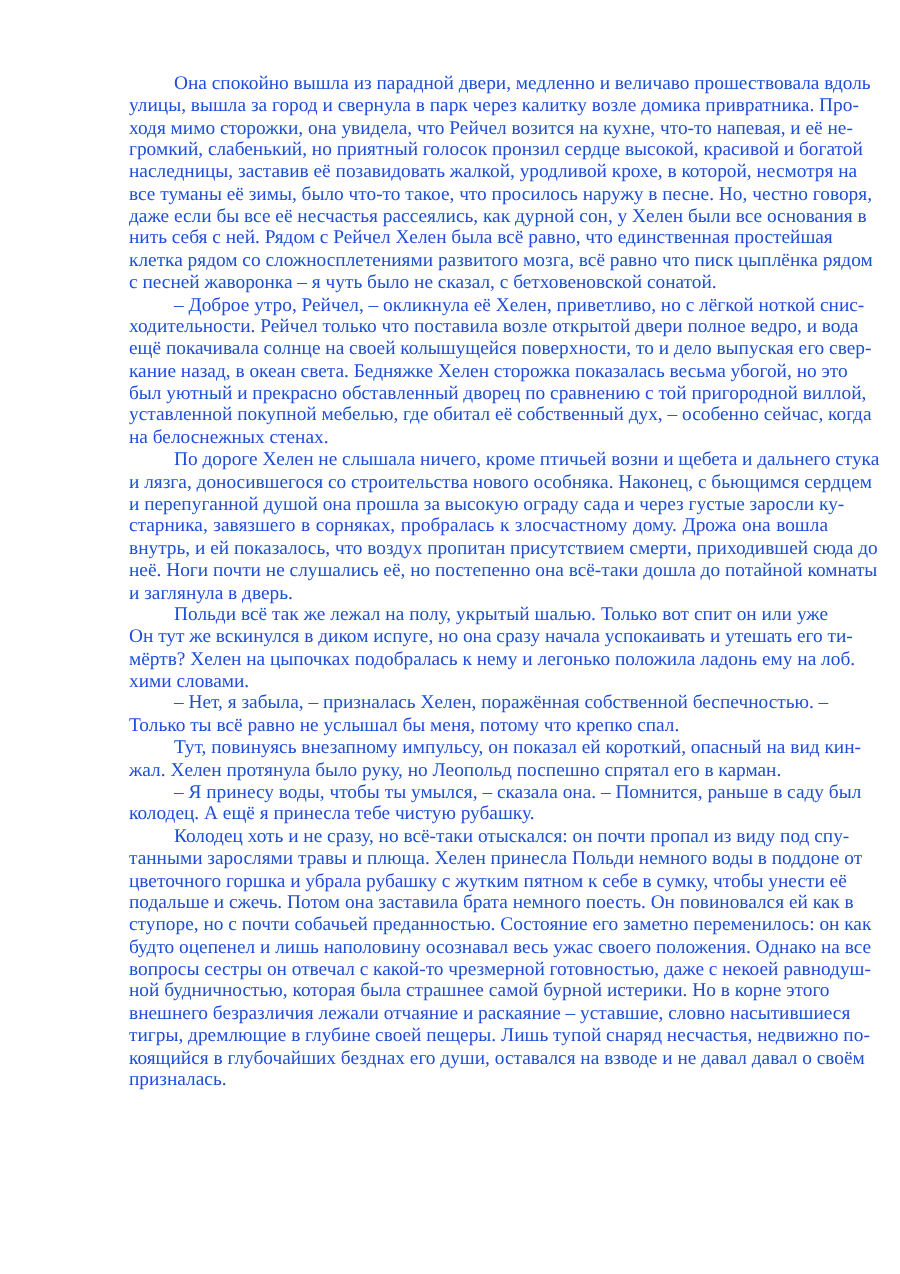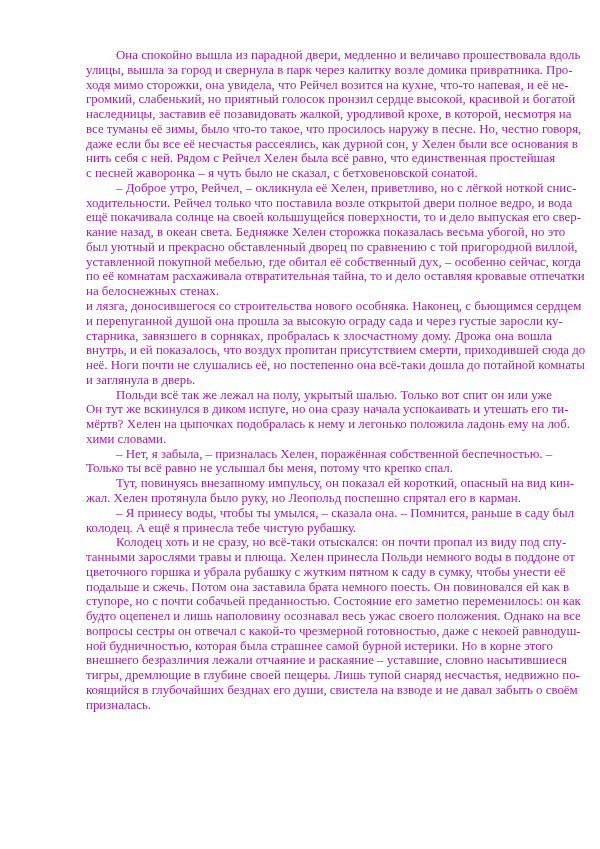--- a/index.html
+++ b/index.html
@@ -1,52 +1,53 @@
 <!DOCTYPE html>
 <html><head>
 <meta charset="utf-8">
 <style>
   html, body { margin: 0; padding: 0; background: #ffffff; }
   body { width: 600px; height: 849px; position: relative; overflow: hidden; }
   .page {
     position: absolute; left: 86px; top: 48px; width: 466px;
     font-family: "Liberation Serif", serif; font-size: 12.9px; line-height: 14.78px;
-    color: #a21caf;
+    color: #1d4ed8;
   }
   .line { display: block; white-space: nowrap; text-align: justify; text-align-last: justify; height: 14.78px; }
   .line.last { text-align-last: left; }
   .line.indent { padding-left: 30px; }
 </style>
 </head>
 <body>
 
 <div class="page">
   <div id="paras">
       <div>
         <span class="line indent">Она спокойно вышла из парадной двери, медленно и величаво прошествовала вдоль</span>
         <span class="line">улицы, вышла за город и свернула в парк через калитку возле домика привратника. Про-</span>
         <span class="line">ходя мимо сторожки, она увидела, что Рейчел возится на кухне, что-то напевая, и её не-</span>
         <span class="line">громкий, слабенький, но приятный голосок пронзил сердце высокой, красивой и богатой</span>
         <span class="line">наследницы, заставив её позавидовать жалкой, уродливой крохе, в которой, несмотря на</span>
         <span class="line">все туманы её зимы, было что-то такое, что просилось наружу в песне. Но, честно говоря,</span>
         <span class="line">даже если бы все её несчастья рассеялись, как дурной сон, у Хелен были все основания в</span>
         <span class="line">нить себя с ней. Рядом с Рейчел Хелен была всё равно, что единственная простейшая</span>
+        <span class="line">клетка рядом со сложносплетениями развитого мозга, всё равно что писк цыплёнка рядом</span>
         <span class="line last">с песней жаворонка – я чуть было не сказал, с бетховеновской сонатой.</span>
       </div>
       <div>
         <span class="line indent">– Доброе утро, Рейчел, – окликнула её Хелен, приветливо, но с лёгкой ноткой снис-</span>
         <span class="line">ходительности. Рейчел только что поставила возле открытой двери полное ведро, и вода</span>
         <span class="line">ещё покачивала солнце на своей колышущейся поверхности, то и дело выпуская его свер-</span>
         <span class="line">кание назад, в океан света. Бедняжке Хелен сторожка показалась весьма убогой, но это</span>
         <span class="line">был уютный и прекрасно обставленный дворец по сравнению с той пригородной виллой,</span>
         <span class="line">уставленной покупной мебелью, где обитал её собственный дух, – особенно сейчас, когда</span>
-        <span class="line">по её комнатам расхаживала отвратительная тайна, то и дело оставляя кровавые отпечатки</span>
         <span class="line last">на белоснежных стенах.</span>
       </div>
       <div>
+        <span class="line indent">По дороге Хелен не слышала ничего, кроме птичьей возни и щебета и дальнего стука</span>
         <span class="line">и лязга, доносившегося со строительства нового особняка. Наконец, с бьющимся сердцем</span>
         <span class="line">и перепуганной душой она прошла за высокую ограду сада и через густые заросли ку-</span>
         <span class="line">старника, завязшего в сорняках, пробралась к злосчастному дому. Дрожа она вошла</span>
         <span class="line">внутрь, и ей показалось, что воздух пропитан присутствием смерти, приходившей сюда до</span>
         <span class="line">неё. Ноги почти не слушались её, но постепенно она всё-таки дошла до потайной комнаты</span>
         <span class="line last">и заглянула в дверь.</span>
       </div>
       <div>
         <span class="line indent">Польди всё так же лежал на полу, укрытый шалью. Только вот спит он или уже</span>
         <span class="line">Он тут же вскинулся в диком испуге, но она сразу начала успокаивать и утешать его ти-</span>
@@ -61,25 +62,25 @@
         <span class="line indent">Тут, повинуясь внезапному импульсу, он показал ей короткий, опасный на вид кин-</span>
         <span class="line last">жал. Хелен протянула было руку, но Леопольд поспешно спрятал его в карман.</span>
       </div>
       <div>
         <span class="line indent">– Я принесу воды, чтобы ты умылся, – сказала она. – Помнится, раньше в саду был</span>
         <span class="line last">колодец. А ещё я принесла тебе чистую рубашку.</span>
       </div>
       <div>
         <span class="line indent">Колодец хоть и не сразу, но всё-таки отыскался: он почти пропал из виду под спу-</span>
         <span class="line">танными зарослями травы и плюща. Хелен принесла Польди немного воды в поддоне от</span>
-        <span class="line">цветочного горшка и убрала рубашку с жутким пятном к саду в сумку, чтобы унести её</span>
+        <span class="line">цветочного горшка и убрала рубашку с жутким пятном к себе в сумку, чтобы унести её</span>
         <span class="line">подальше и сжечь. Потом она заставила брата немного поесть. Он повиновался ей как в</span>
         <span class="line">ступоре, но с почти собачьей преданностью. Состояние его заметно переменилось: он как</span>
         <span class="line">будто оцепенел и лишь наполовину осознавал весь ужас своего положения. Однако на все</span>
         <span class="line">вопросы сестры он отвечал с какой-то чрезмерной готовностью, даже с некоей равнодуш-</span>
         <span class="line">ной будничностью, которая была страшнее самой бурной истерики. Но в корне этого</span>
         <span class="line">внешнего безразличия лежали отчаяние и раскаяние – уставшие, словно насытившиеся</span>
         <span class="line">тигры, дремлющие в глубине своей пещеры. Лишь тупой снаряд несчастья, недвижно по-</span>
-        <span class="line">коящийся в глубочайших безднах его души, свистела на взводе и не давал забыть о своём</span>
+        <span class="line">коящийся в глубочайших безднах его души, оставался на взводе и не давал давал о своём</span>
         <span class="line last">призналась.</span>
       </div>
     </div>
 </div>
 
 </body></html>

